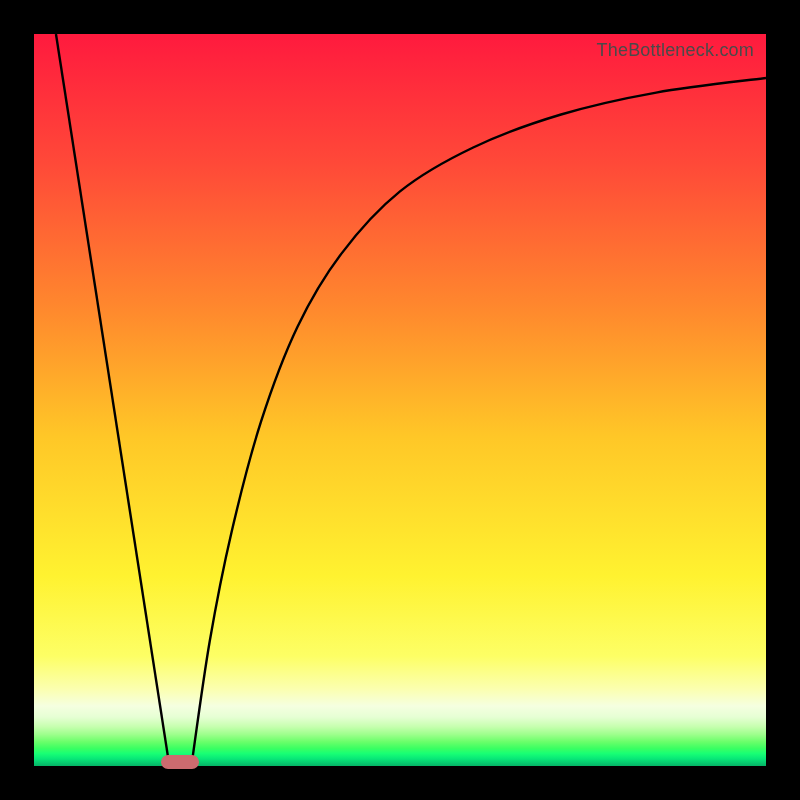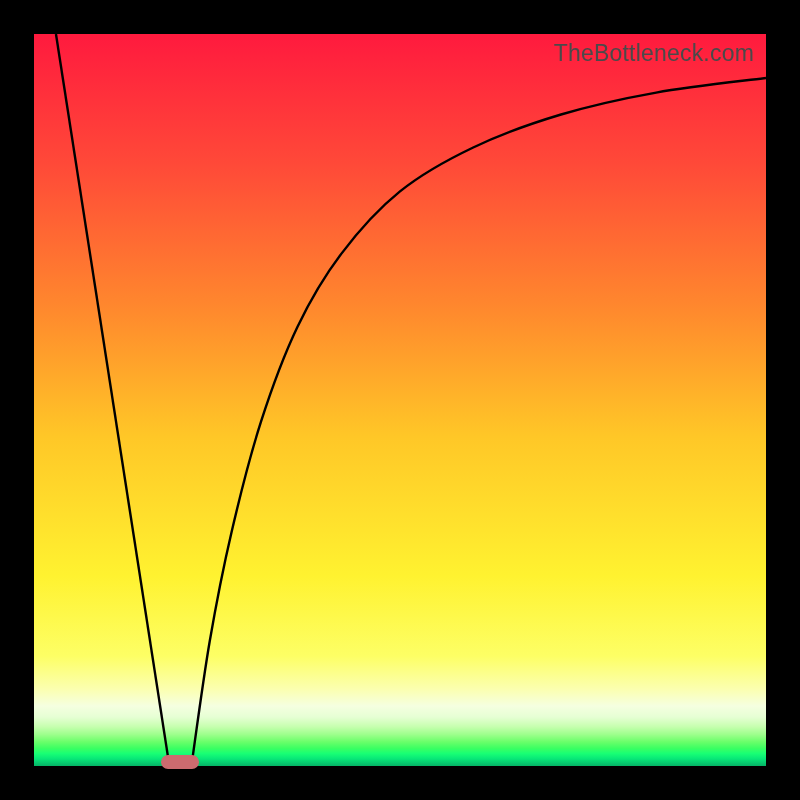--- a/index.html
+++ b/index.html
@@ -43,21 +43,21 @@
         #08e878 99.0%,
         #06c86e 99.6%,
         #05b566 100%
       );
   }
   .watermark {
     position: absolute;
     top: 6px;
     right: 12px;
     color: #4a4a4a;
-    font-size: 23px;
+    font-size: 18px;
     font-weight: 500;
     letter-spacing: 0.2px;
     user-select: none;
   }
   svg.curve {
     position: absolute;
     left: 0;
     top: 0;
     width: 732px;
     height: 732px;

